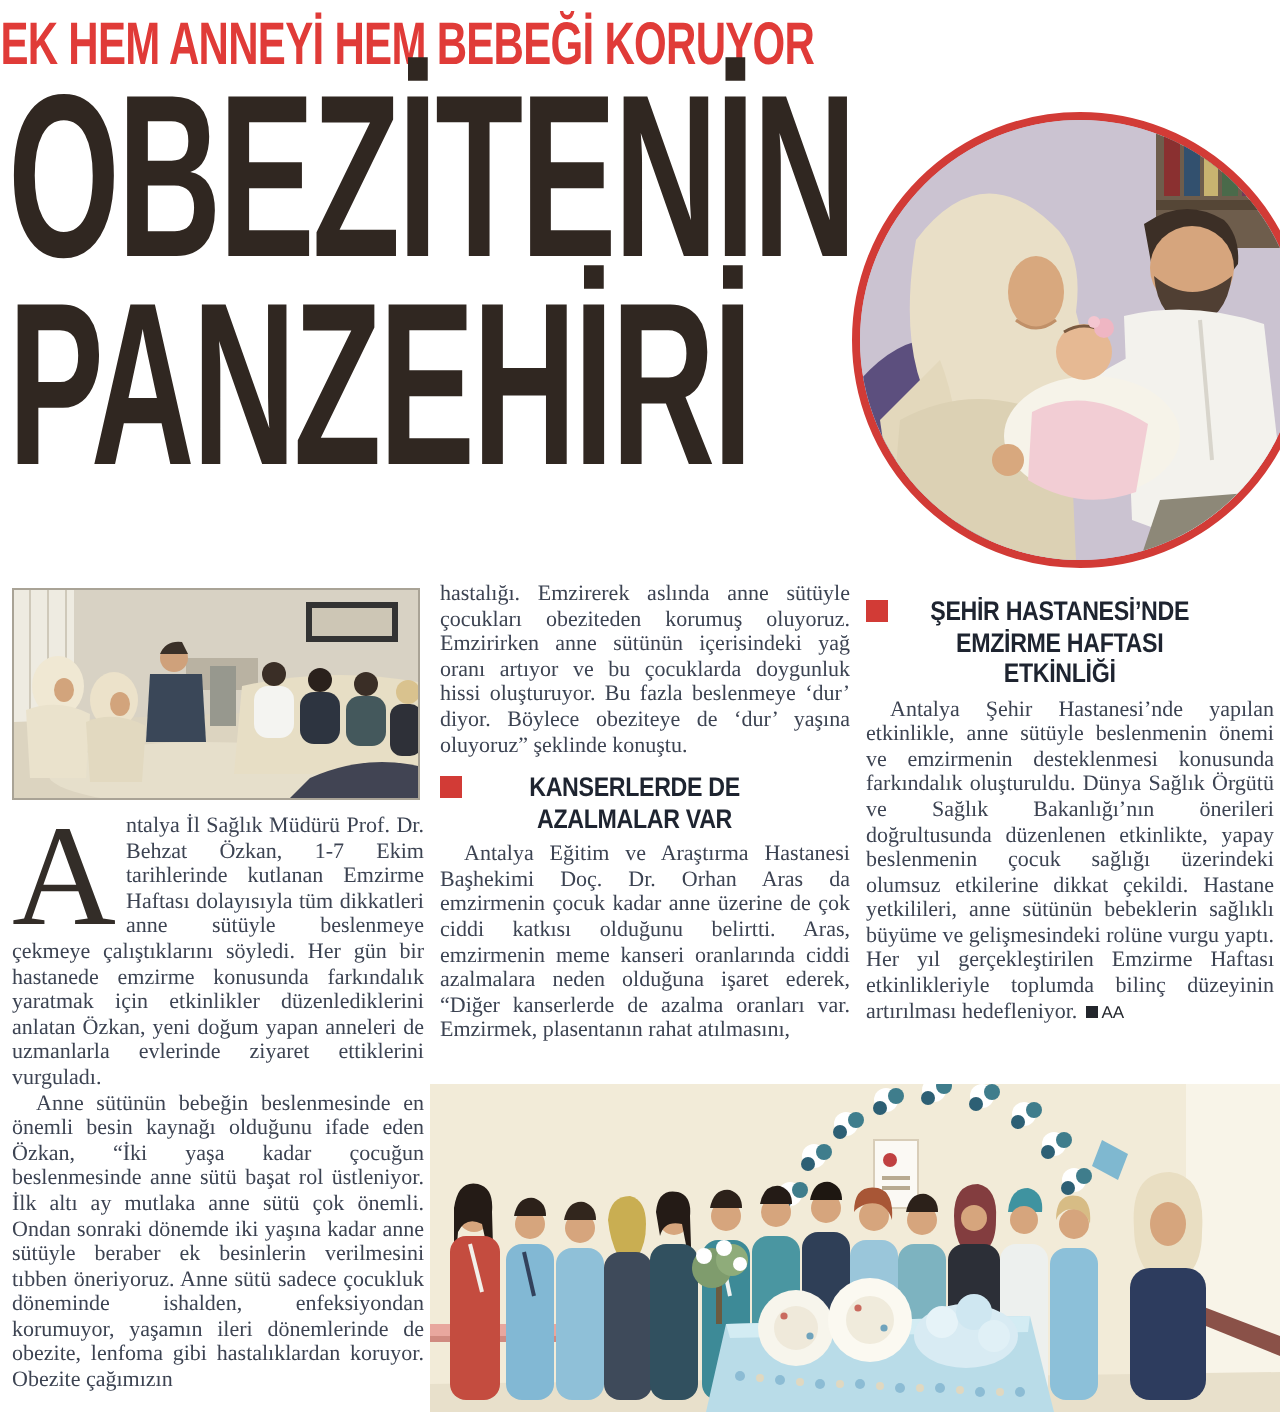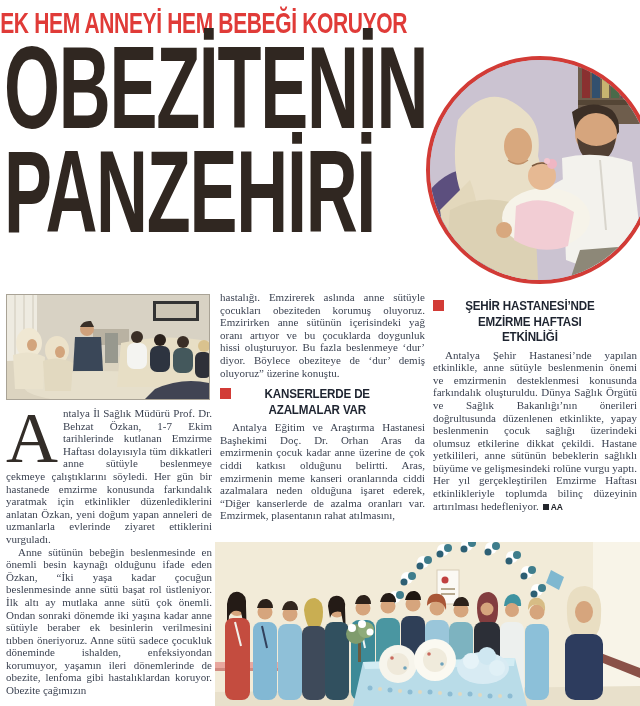--- a/index.html
+++ b/index.html
@@ -39,21 +39,21 @@
   .indent{text-indent:12px;}
 
   .dropcap{float:left;font-family:"Liberation Serif",serif;font-size:72px;line-height:56px;
       height:58px;padding:3px 5px 0 0;color:#332d28;}
 
   .sec-head{display:flex;gap:5px;margin:7px 0 4px 0;font-family:"Liberation Sans",sans-serif;
       font-weight:bold;font-size:13.5px;line-height:1.15;color:#1e2430;text-align:center;}
   .bullet{flex:none;width:11px;height:11px;background:#d23b36;margin-top:2px;}
   .sec-txt{width:228px;transform:scaleX(.86);transform-origin:0 0;letter-spacing:-.2px;}
 
-  .aa-mark{font-family:"Liberation Sans",sans-serif;font-weight:bold;font-size:8.5px;color:#23262c;
+  .aa-mark{font-family:"Liberation Sans",sans-serif;font-weight:normal;font-size:8.5px;color:#23262c;
       white-space:nowrap;}
   .aa-sq{display:inline-block;width:6px;height:6px;background:#23262c;margin:0 2px 0 4px;}
 
   
   .photo-b{width:202px;height:104px;border:1px solid #a9a396;margin:2px 0 7px 0;overflow:hidden;}
   .photo-c{position:absolute;left:215px;top:542px;width:425px;height:164px;overflow:hidden;}
   svg{display:block;}
 </style>
 </head>
 <body>
@@ -137,21 +137,21 @@
         <circle cx="197" cy="51" r="6" fill="#d9c28e"></circle>
           <rect x="188" y="57" width="16" height="26" rx="6" fill="#2e3038"></rect>
         <path d="M148,94 Q175,82 202,88 L202,104 L138,104 Z" fill="#414453"></path>
       </svg>
     </div>
     <p class="body-p"><span class="dropcap">A</span><span>ntalya İl Sağlık Müdürü Prof. Dr. Behzat Özkan, 1-7 Ekim tarihlerinde kutlanan Emzirme Haftası dolayısıyla tüm dikkatleri anne sütüyle beslenmeye çekmeye çalıştıklarını söyledi. Her gün bir hastanede emzirme konusunda farkındalık yaratmak için etkinlikler düzenlediklerini anlatan Özkan, yeni doğum yapan anneleri de uzmanlarla evlerinde ziyaret ettiklerini vurguladı.</span></p>
     <p class="body-p indent">Anne sütünün bebeğin beslenmesinde en önemli besin kaynağı olduğunu ifade eden Özkan, “İki yaşa kadar çocuğun beslenmesinde anne sütü başat rol üstleniyor. İlk altı ay mutlaka anne sütü çok önemli. Ondan sonraki dönemde iki yaşına kadar anne sütüyle beraber ek besinlerin verilmesini tıbben öneriyoruz. Anne sütü sadece çocukluk döneminde ishalden, enfeksiyondan korumuyor, yaşamın ileri dönemlerinde de obezite, lenfoma gibi hastalıklardan koruyor. Obezite çağımızın</p>
   </div>
 
   <div class="col col2">
-    <p class="body-p">hastalığı. Emzirerek aslında anne sütüyle çocukları obeziteden korumuş oluyoruz. Emzirirken anne sütünün içerisindeki yağ oranı artıyor ve bu çocuklarda doygunluk hissi oluşturuyor. Bu fazla beslenmeye ‘dur’ diyor. Böylece obeziteye de ‘dur’ demiş oluyoruz” üzerine konuştu.</p>
+    <p class="body-p">hastalığı. Emzirerek aslında anne sütüyle çocukları obeziteden korumuş oluyoruz. Emzirirken anne sütünün içerisindeki yağ oranı artıyor ve bu çocuklarda doygunluk hissi oluşturuyor. Bu fazla beslenmeye ‘dur’ diyor. Böylece obeziteye de ‘dur’ yaşına oluyoruz” şeklinde konuştu.</p>
     <h3 class="sec-head">
       <span class="bullet"></span>
       <span class="sec-txt">KANSERLERDE DE AZALMALAR VAR</span>
     </h3>
     <p class="body-p indent">Antalya Eğitim ve Araştırma Hastanesi Başhekimi Doç. Dr. Orhan Aras da emzirmenin çocuk kadar anne üzerine de çok ciddi katkısı olduğunu belirtti. Aras, emzirmenin meme kanseri oranlarında ciddi azalmalara neden olduğuna işaret ederek, “Diğer kanserlerde de azalma oranları var. Emzirmek, plasentanın rahat atılmasını,</p>
   </div>
 
   <div class="col col3">
     <h3 class="sec-head">
       <span class="bullet"></span>

